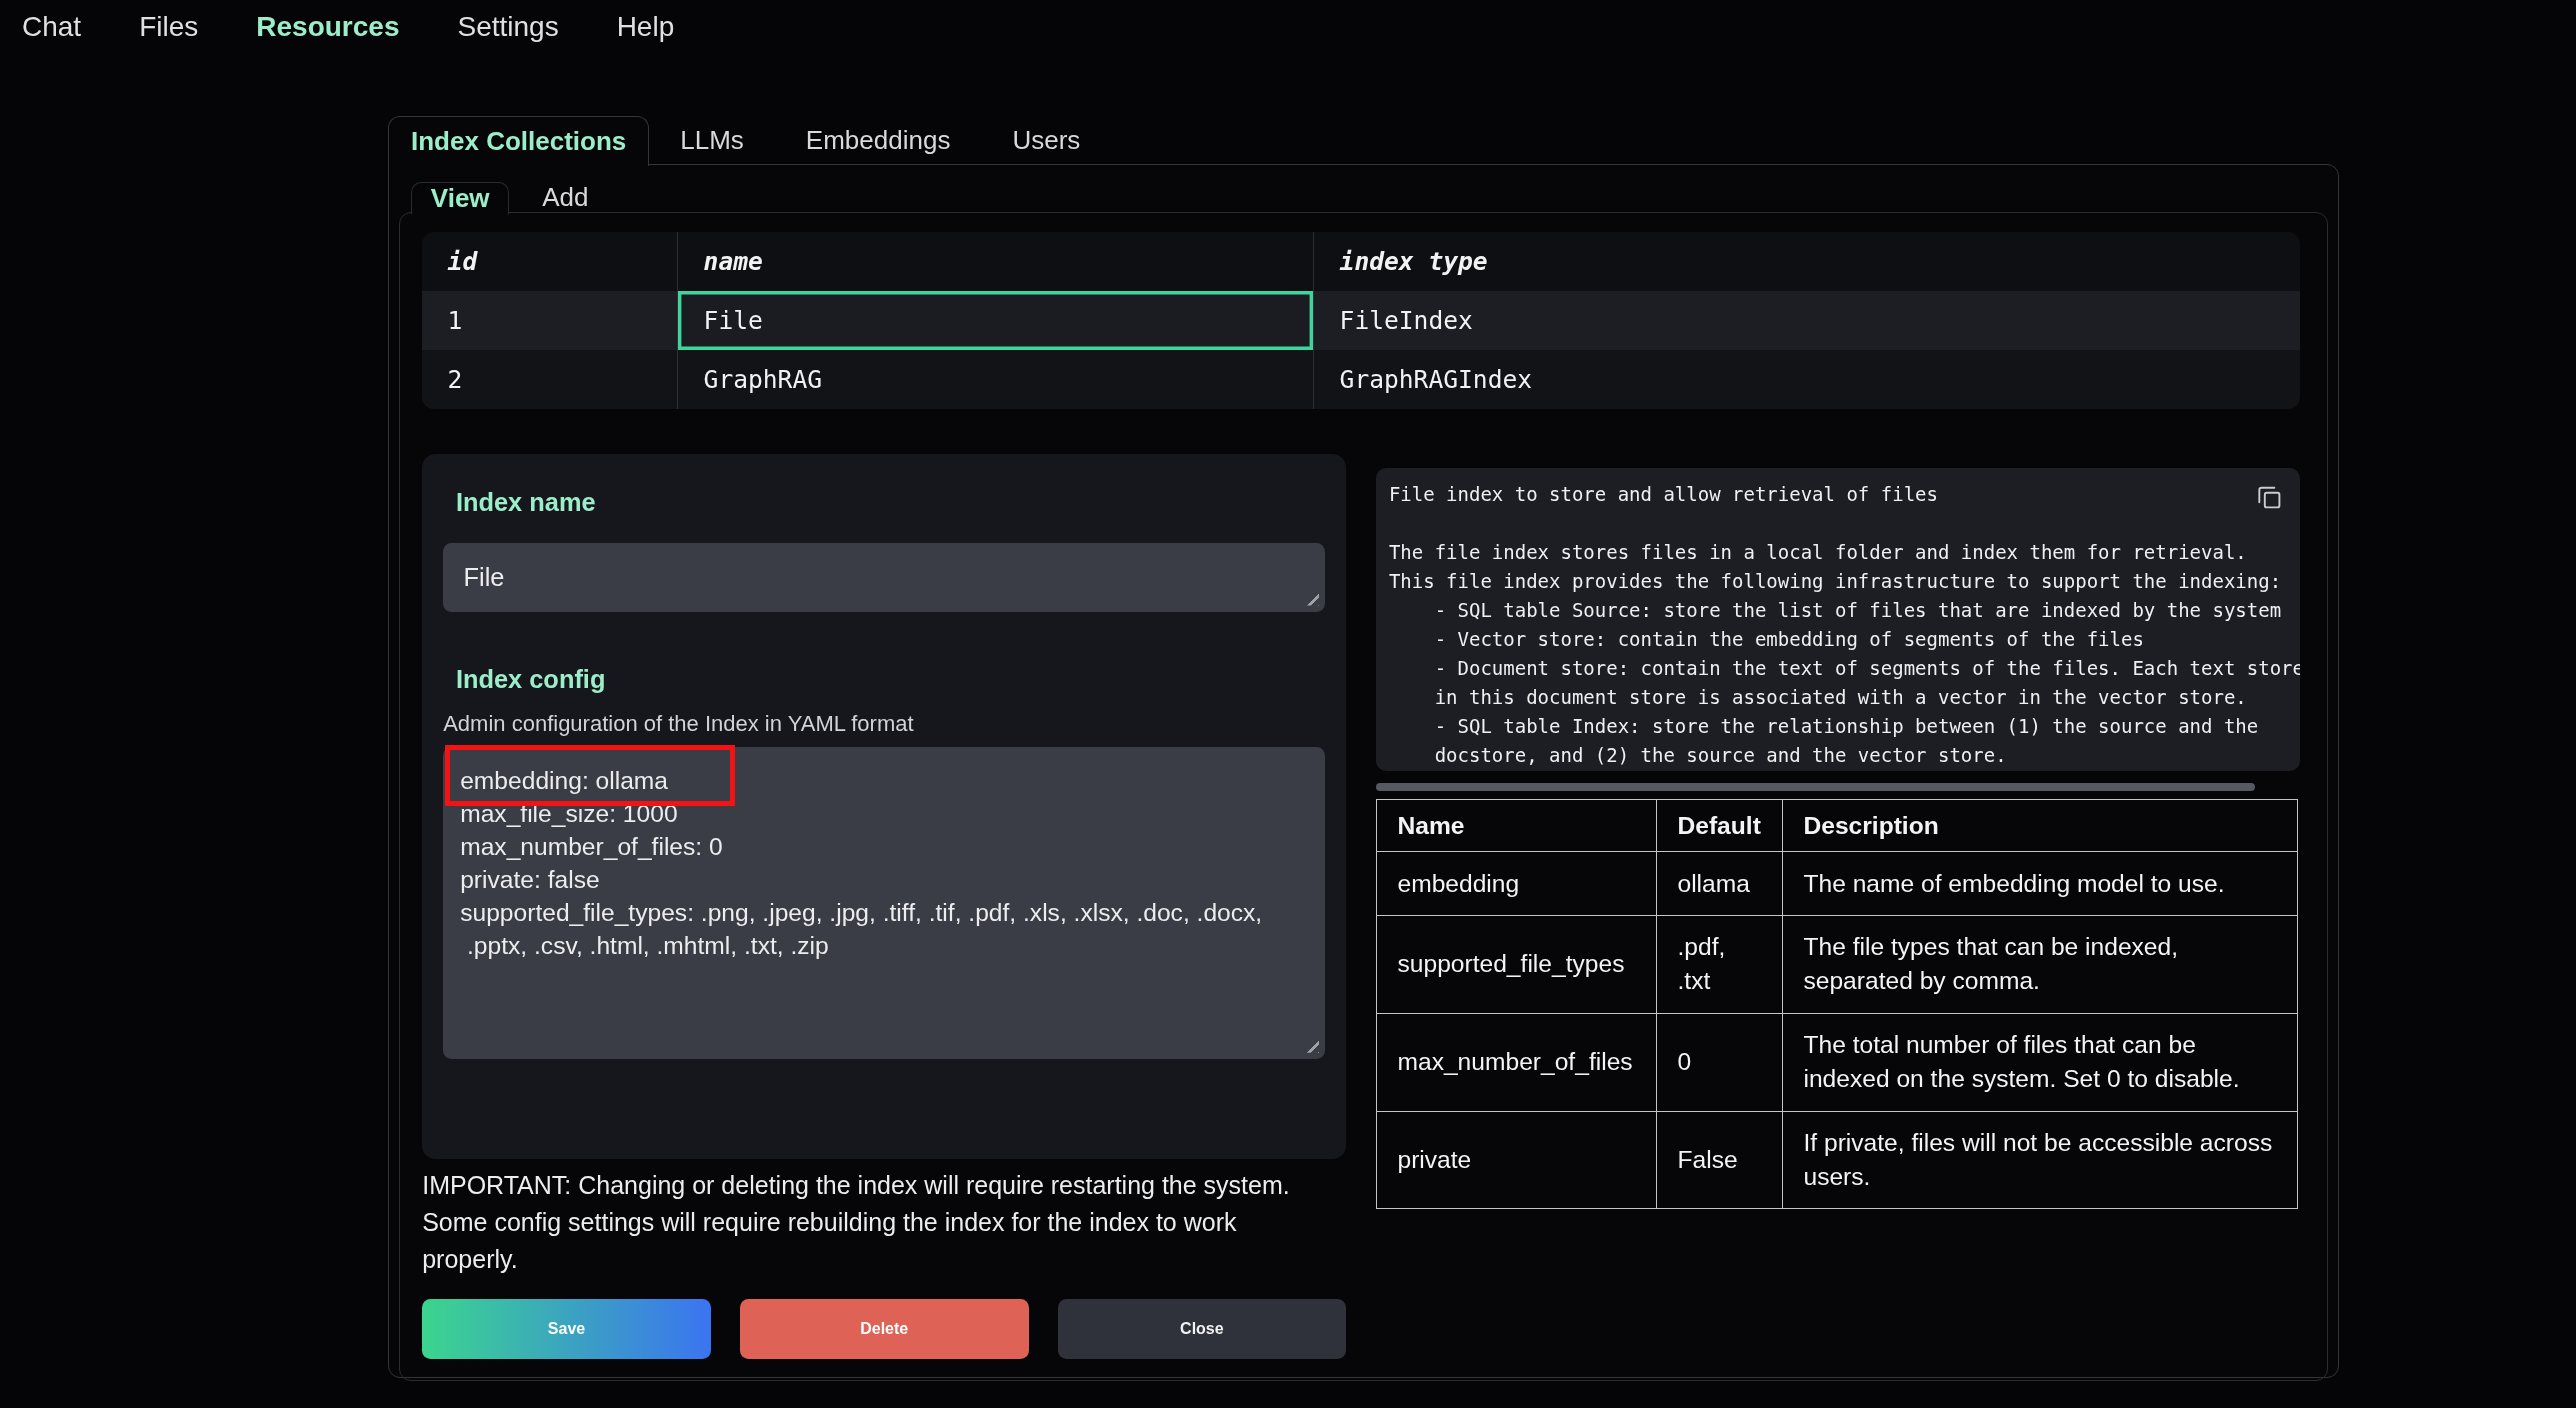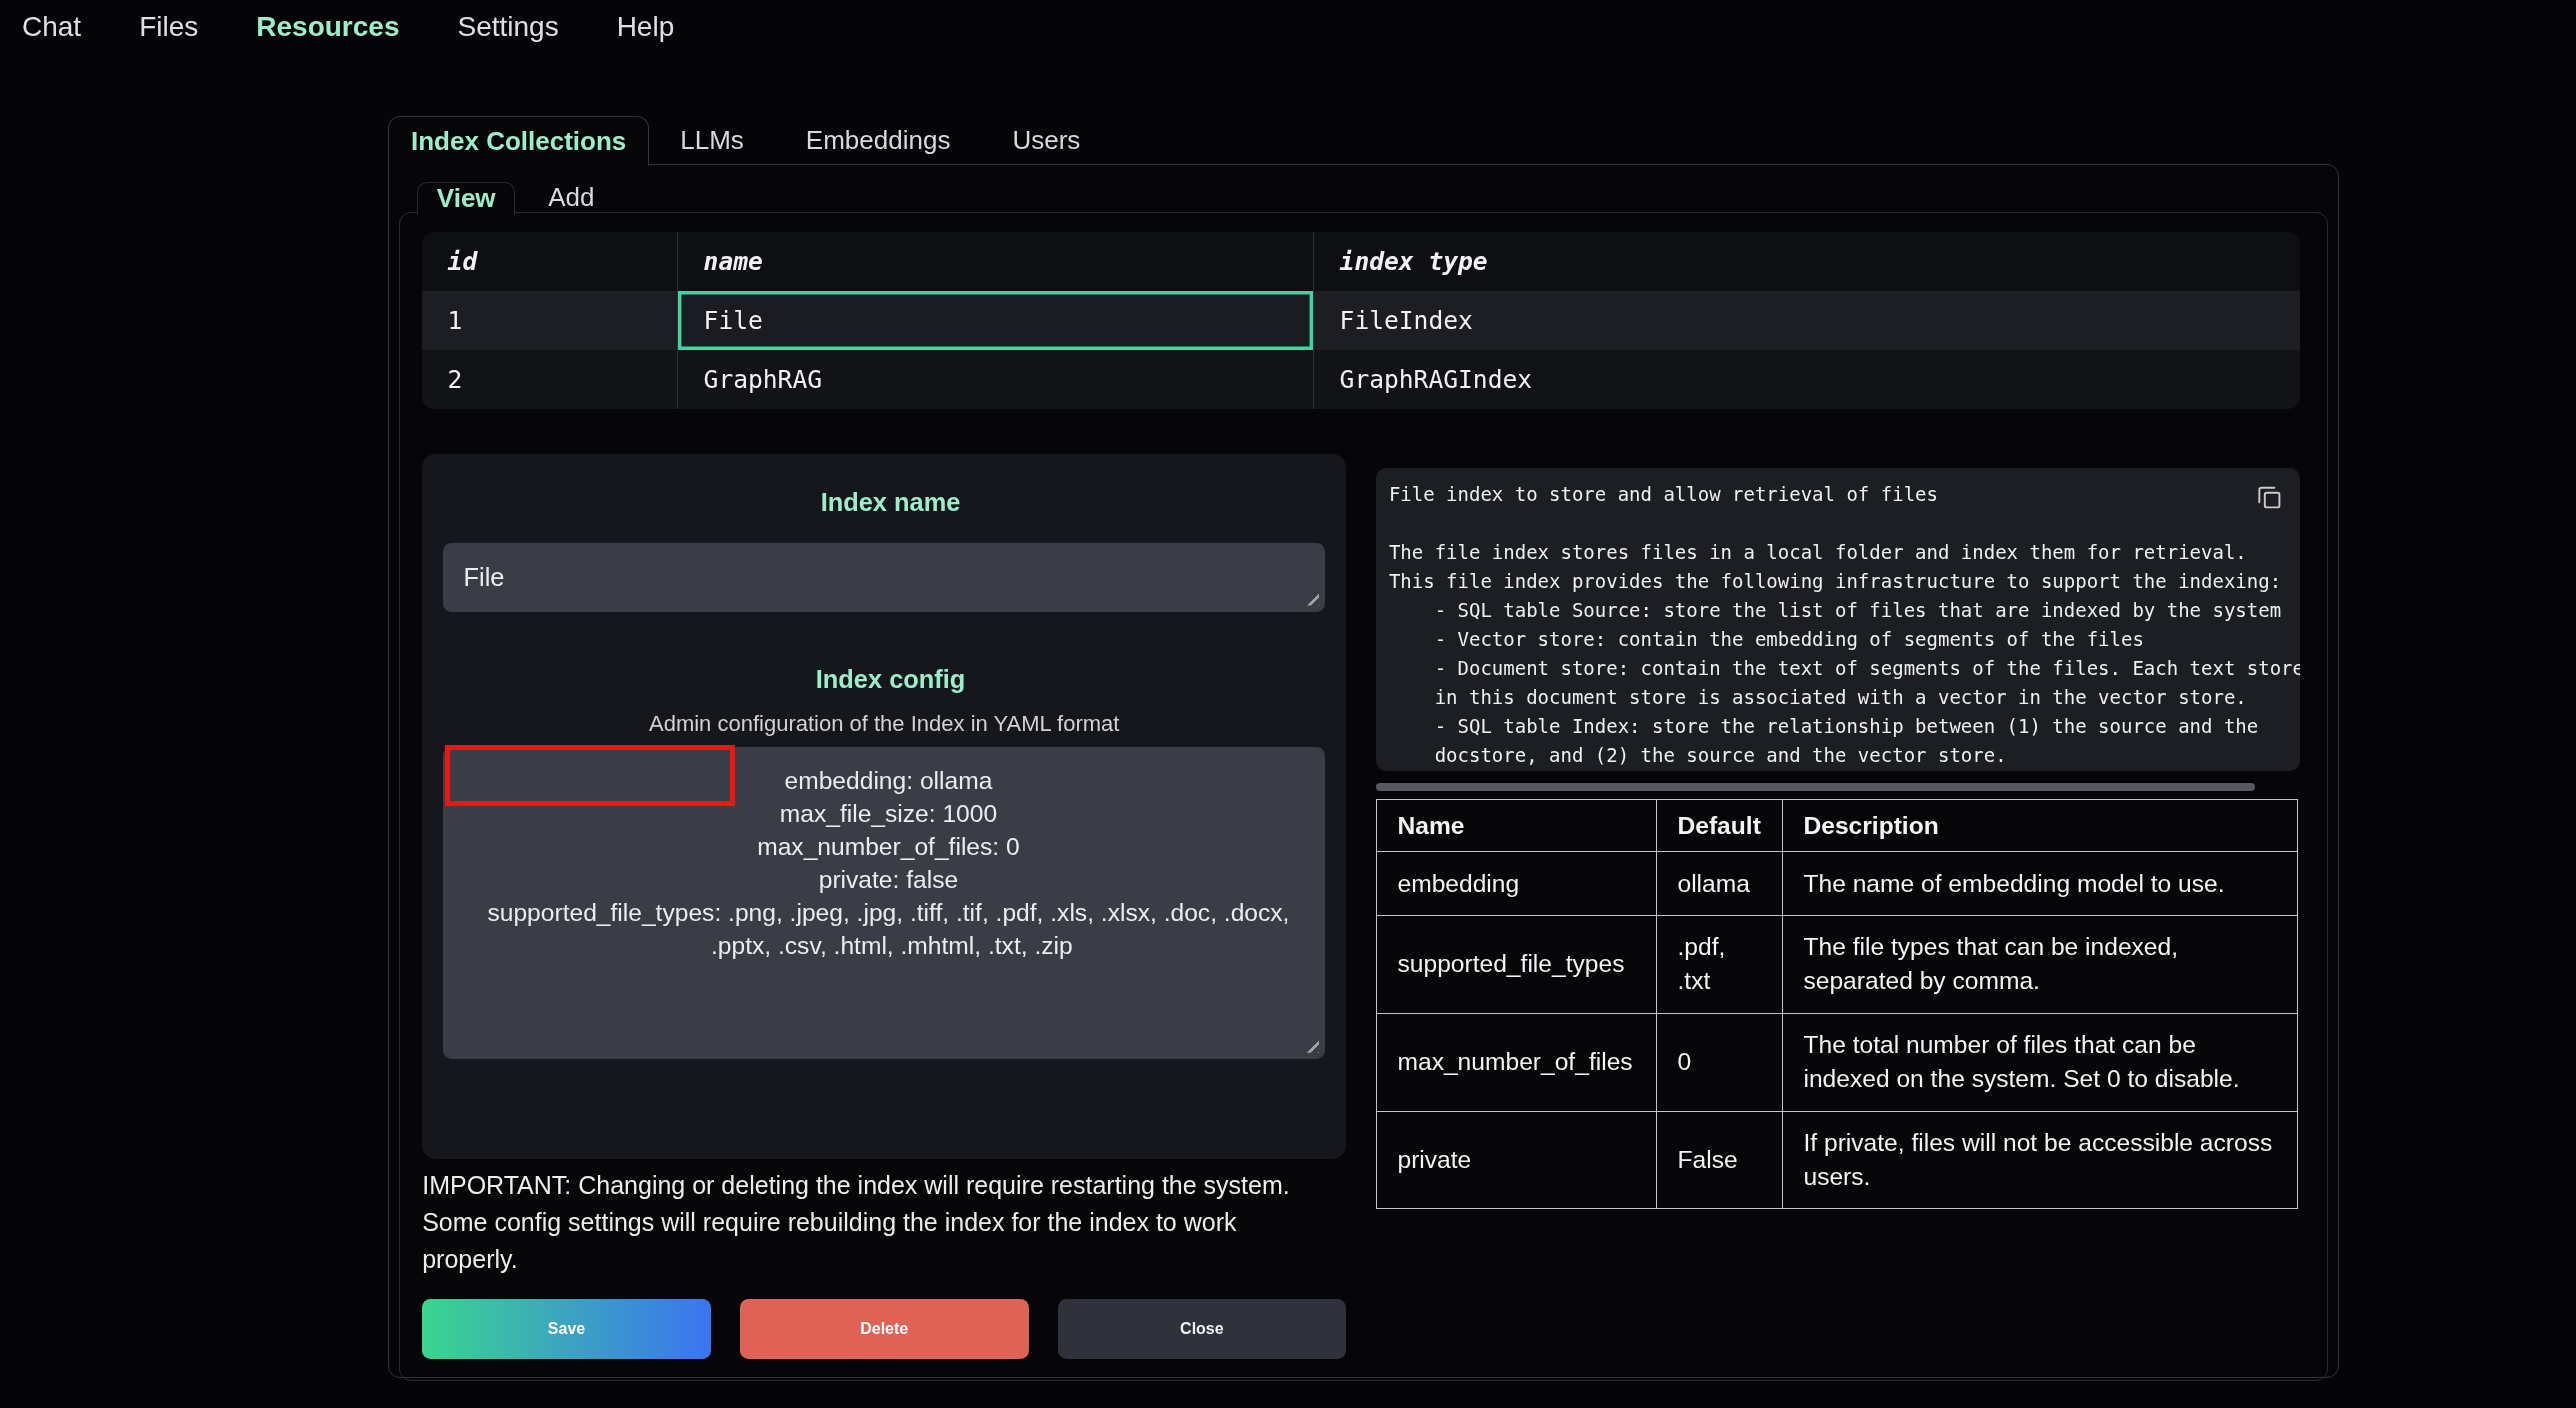--- a/index.html
+++ b/index.html
@@ -21,21 +21,21 @@
   .tab.active {
     color: #9cedc9; font-weight: bold; background: #060608;
     border: 1.7px solid #34353b; border-bottom: none;
     border-radius: 12px 12px 0 0; padding: 0 22px; margin-bottom: -1.7px;
   }
   .outerbox {
     border: 1.7px solid #34353b; border-radius: 0 12px 12px 12px;
     background: #060608; height: 1214px; padding: 17px 10.2px 10.2px 10.2px;
     display: flex; flex-direction: column;
   }
-  .subtabbar { display: flex; height: 49px; margin-left: 18px; position: relative; z-index: 2; }
+  .subtabbar { display: flex; height: 49px; margin-left: 12px; position: relative; z-index: 2; }
   .subtab { font-size: 26px; color: #d9d9dc; display: flex; align-items: center; padding: 0 33px; cursor: pointer; }
   .subtab.active {
     color: #9cedc9; font-weight: bold; background: #060608;
     border: 1.7px solid #2b2c31; border-bottom: 1.7px solid #060608;
     border-radius: 10.2px 10.2px 0 0; padding: 0 18.6px; margin-bottom: -1.7px;
   }
   .innerbox {
     border: 1.7px solid #2b2c31; border-radius: 12px; flex: 1;
     padding: 19.5px 22px 21px 22px; margin-top: -1.7px;
   }
@@ -53,21 +53,21 @@
   .ctable .r2 { background: #121317; }
   .ctable .c2, .ctable .c3 { border-left: 1.7px solid #2e2f35; }
   .ctable .selected { box-shadow: inset 0 0 0 3.4px #3ed69e; background: #1b1c21; }
 
   
   .cols { display: flex; gap: 30px; margin-top: 45px; align-items: flex-start; }
   .leftcol { width: 924px; }
   .rightcol { width: 924px; }
 
   
-  .panel { background: #16171c; border-radius: 13.6px; height: 705px; padding: 34px 21px 21px 21px; text-align: center; }
+  .panel { background: #16171c; border-radius: 13.6px; height: 705px; padding: 34px 21px 21px 21px; }
   .flabel { margin-left: 12.7px; color: #9cedc9; font-size: 25.4px; font-weight: bold; }
   .textinput {
     margin-top: 25.4px; height: 69px; background: #3a3d45; border-radius: 8.5px;
     display: flex; align-items: center; padding-left: 20.3px;
     font-size: 25.4px; color: #ededef; position: relative;
   }
   .info { margin-top: 49px; font-size: 22px; color: #d2d3d6; }
   .yamlbox {
     margin-top: 10.2px; height: 312px; background: #3a3d45; border-radius: 8.5px;
     padding: 17px 8.5px 17px 17px; position: relative;

